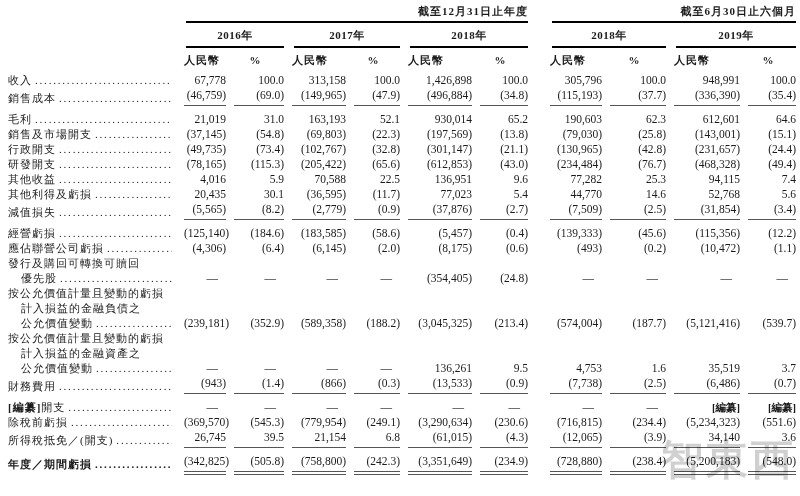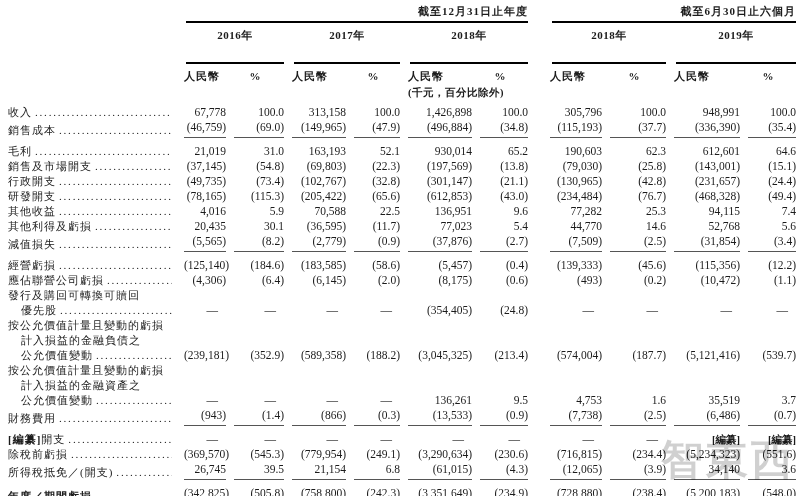--- a/index.html
+++ b/index.html
@@ -6,21 +6,21 @@
   body{font-family:"Liberation Serif","DejaVu Serif",serif;color:#1b1b1b;position:relative;}
   .page{padding:4px 4px 0 8px;}
   table{border-collapse:collapse;table-layout:fixed;width:788px;}
   td{vertical-align:bottom;padding:0;}
   
   .gcell,.ycell{padding-left:10px;}
   .group-title{font-weight:bold;text-align:right;font-size:11px;letter-spacing:1px;
                border-bottom:2px solid #000;padding-bottom:3px;line-height:14px;}
   .year-row td{padding-top:6px;}
   .year{font-weight:bold;text-align:center;font-size:11px;letter-spacing:.5px;
-        border-bottom:2px solid #000;padding-bottom:20px;line-height:13px;}
+        border-bottom:2px solid #000;padding-bottom:4px;line-height:13px;}
   .unit-row td{padding-top:6px;font-weight:bold;font-size:11px;line-height:13px;}
   .rmb{text-align:left;padding-left:8px;letter-spacing:1px;margin-top:20px;}
   .pcth{text-align:center;}
   .note-row td{padding-top:3px;}
   .note{font-weight:bold;font-size:10.5px;letter-spacing:.5px;padding-left:8px;line-height:13px;white-space:nowrap;}
   
   tbody td.val{padding-left:8px;font-size:11.5px;}
   .cw{text-align:right;line-height:15px;white-space:nowrap;}
   .cw.dash{padding-right:8px;}
   .cw.redacted{font-weight:bold;font-size:10.5px;}
@@ -97,29 +97,20 @@
         <td class="rmb">人民幣</td>
         <td class="pcth">%</td>
         <td class="rmb">人民幣</td>
         <td class="pcth">%</td>
         <td class="spacer"></td>
         <td class="rmb">人民幣</td>
         <td class="pcth">%</td>
         <td class="rmb">人民幣</td>
         <td class="pcth">%</td>
       </tr>
-      <tr class="note-row">
-        <td></td>
-          <td colspan="4"></td>
-        <td colspan="2">
-            <div class="note">(千元，百分比除外)</div>
-          </td>
-        <td class="spacer"></td>
-          <td colspan="4"></td>
-      </tr>
     </thead>
     <tbody id="fin-body">
         <tr class="first-row">
           <td class="label-cell">
             <div class="label-line">
               <span>收入</span>
               <span class="leader"></span>
             </div>
           </td>
           <td class="val">

